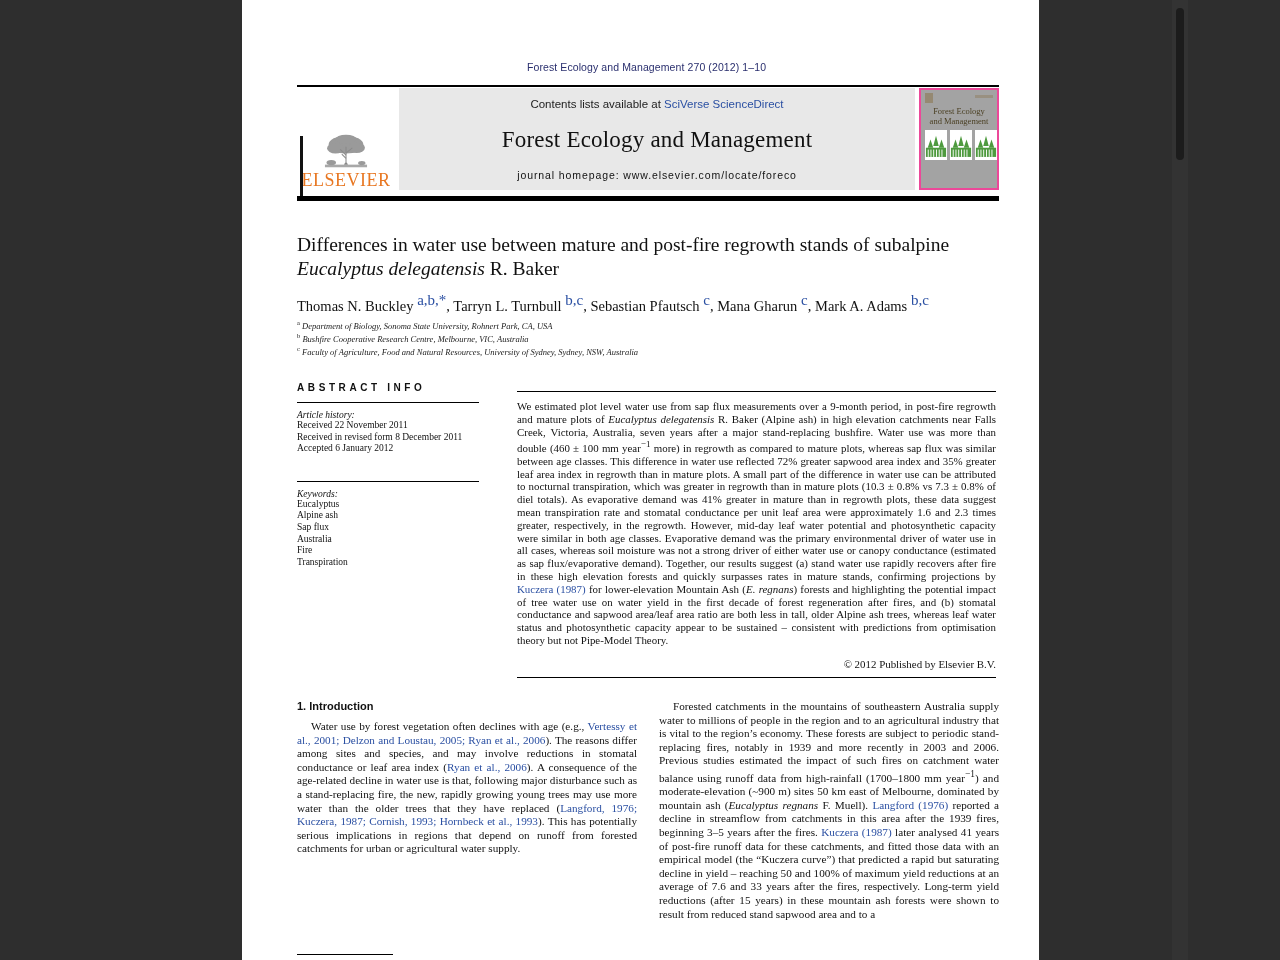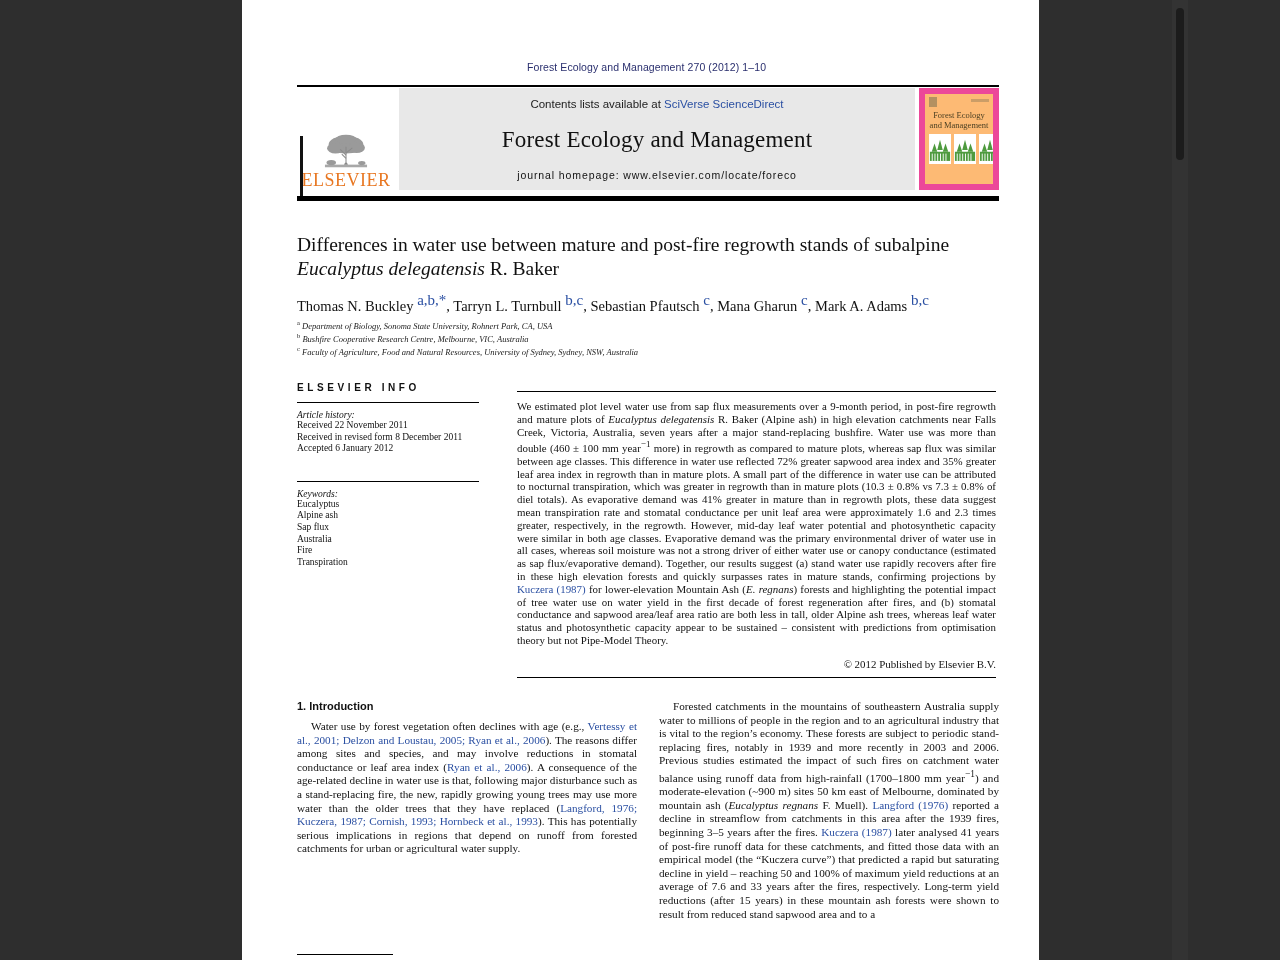--- a/index.html
+++ b/index.html
@@ -97,22 +97,22 @@
     font-size: 23px; color: #111;
     letter-spacing: 0.2px;
   }
   .homepage {
     font-family: "Liberation Sans", sans-serif;
     font-size: 10.5px; color: #111;
     letter-spacing: 0.9px;
   }
   .cover {
     width: 80px; flex: 0 0 80px;
-    border: 6px solid #ec4899;
-    background: #fdba74;
+    border: 2px solid #ec4899;
+    background: #a3a3a3;
     position: relative;
     overflow: hidden;
   }
   .cover-top-l { position:absolute; left:4px; top:3px; width:8px; height:10px; background:#8d7b58; opacity:.65;}
   .cover-top-r { position:absolute; right:4px; top:5px; width:18px; height:3px; background:#8d7b58; opacity:.45;}
   .cover-title {
     position: absolute; top: 16px; left: 0; width: 100%;
     text-align: center;
     font-family: "Liberation Serif", serif;
     font-size: 8.5px; line-height: 10px; color: #4a3f22;
@@ -334,21 +334,21 @@
 
       <div class="authors"><span>Thomas N. Buckley</span><sup> a,b,*</sup>, <span>Tarryn L. Turnbull</span><sup> b,c</sup>, <span>Sebastian Pfautsch</span><sup> c</sup>, <span>Mana Gharun</span><sup> c</sup>, <span>Mark A. Adams</span><sup> b,c</sup></div>
 
       <div class="affils">
           <div><sup>a</sup> Department of Biology, Sonoma State University, Rohnert Park, CA, USA</div>
           <div><sup>b</sup> Bushfire Cooperative Research Centre, Melbourne, VIC, Australia</div>
           <div><sup>c</sup> Faculty of Agriculture, Food and Natural Resources, University of Sydney, Sydney, NSW, Australia</div>
         </div>
 
       <div id="info-col">
-        <div class="colhead">ELSEVIER INFO</div>
+        <div class="colhead">ABSTRACT INFO</div>
         <div class="hr-thin"></div>
         <div class="ah-label">Article history:</div>
         <div id="history-lines">
             <div class="ah-line">Received 22 November 2011</div>
             <div class="ah-line">Received in revised form 8 December 2011</div>
             <div class="ah-line">Accepted 6 January 2012</div>
           </div>
         <div style="height:26px"></div>
         <div class="hr-thin2"></div>
         <div class="kw-block">

